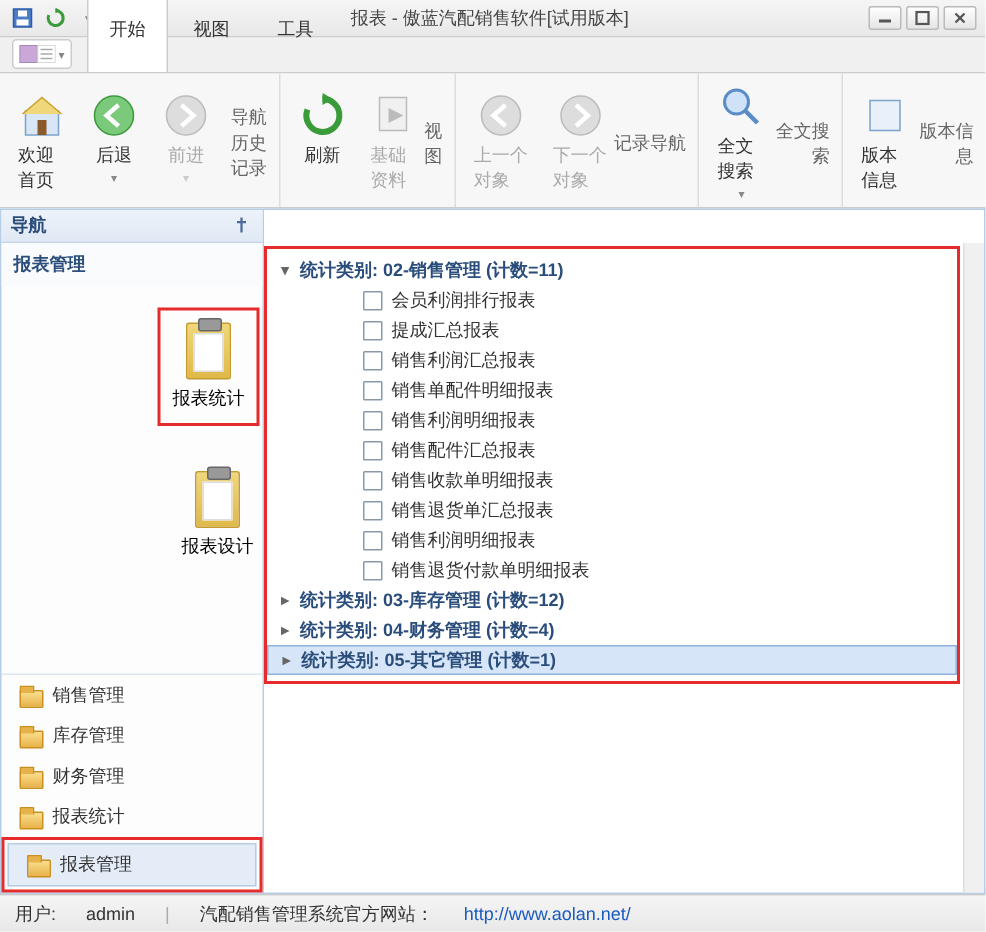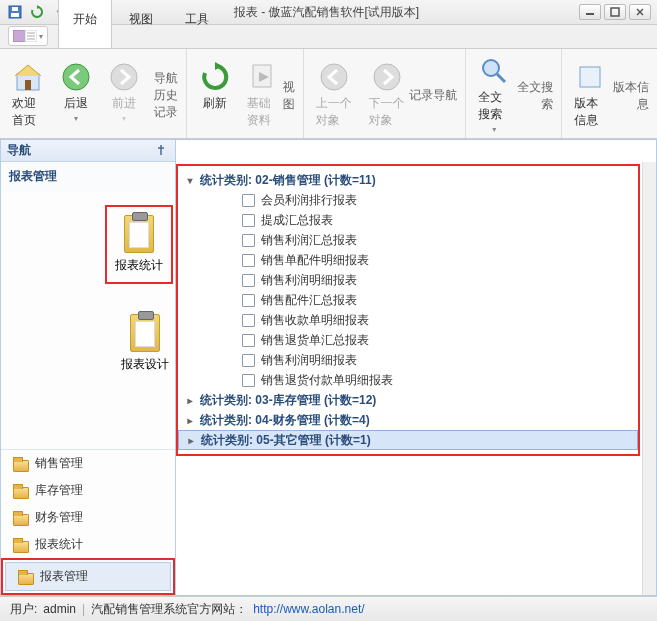--- a/index.html
+++ b/index.html
@@ -47,21 +47,21 @@
 .gh-sc { width:14px;}
 .grid-body { position:absolute; top:22px; left:0; right:14px; bottom:0; overflow:hidden;}
 .red-box { border:2px solid #e52b2b; margin:2px 2px 2px 0; padding:4px 0;}
 .tree-row { display:flex; align-items:center; height:20px; padding-left:6px; cursor:pointer; color:#333;}
 .tree-row.group { font-weight:bold; color:#2a4d7b;}
 .tree-row.group.selected { background:#d6e5f7; border:1px solid #8fb3dc;}
 .exp { width:12px; height:12px; margin-right:4px; display:inline-flex; align-items:center; justify-content:center; color:#666; font-size:10px;}
 .tree-row.leaf { padding-left: 64px;}
 .tree-row.leaf::before { content:''; width:11px; height:11px; background:#fff; border:1px solid #89a; margin-right:6px; border-radius:1px;}
 
-.statusbar { position:absolute; bottom:0; left:0; right:0; height:25px; background:linear-gradient(#f5f5f5,#e8e8e8); border-top:1px solid #ccc; display:flex; align-items:center; padding:0 10px; gap:6px; color:#333;}
+.statusbar { position:absolute; bottom:0; left:0; right:0; height:25px; background:linear-gradient(#f5f5f5,#e8e8e8); border-top:1px solid #ccc; display:flex; align-items:center; padding:0 10px; gap:20px; color:#333;}
 .statusbar .sep { color:#aaa;}
 .statusbar a { color:#1a5bbf; text-decoration:none;}
 
 .clipboard-ic { width:30px; height:38px; background:linear-gradient(#f0d77a,#e0b948); border:1px solid #c59a2e; border-radius:2px; position:relative;}
 .clipboard-ic::before { content:''; position:absolute; top:-4px; left:7px; width:14px; height:7px; background:#999; border:1px solid #666; border-radius:2px;}
 .clipboard-ic::after { content:''; position:absolute; top:6px; left:4px; right:4px; bottom:4px; background:#fff; border:1px solid #ddd;}
 </style>
 </head>
 <body>
 

